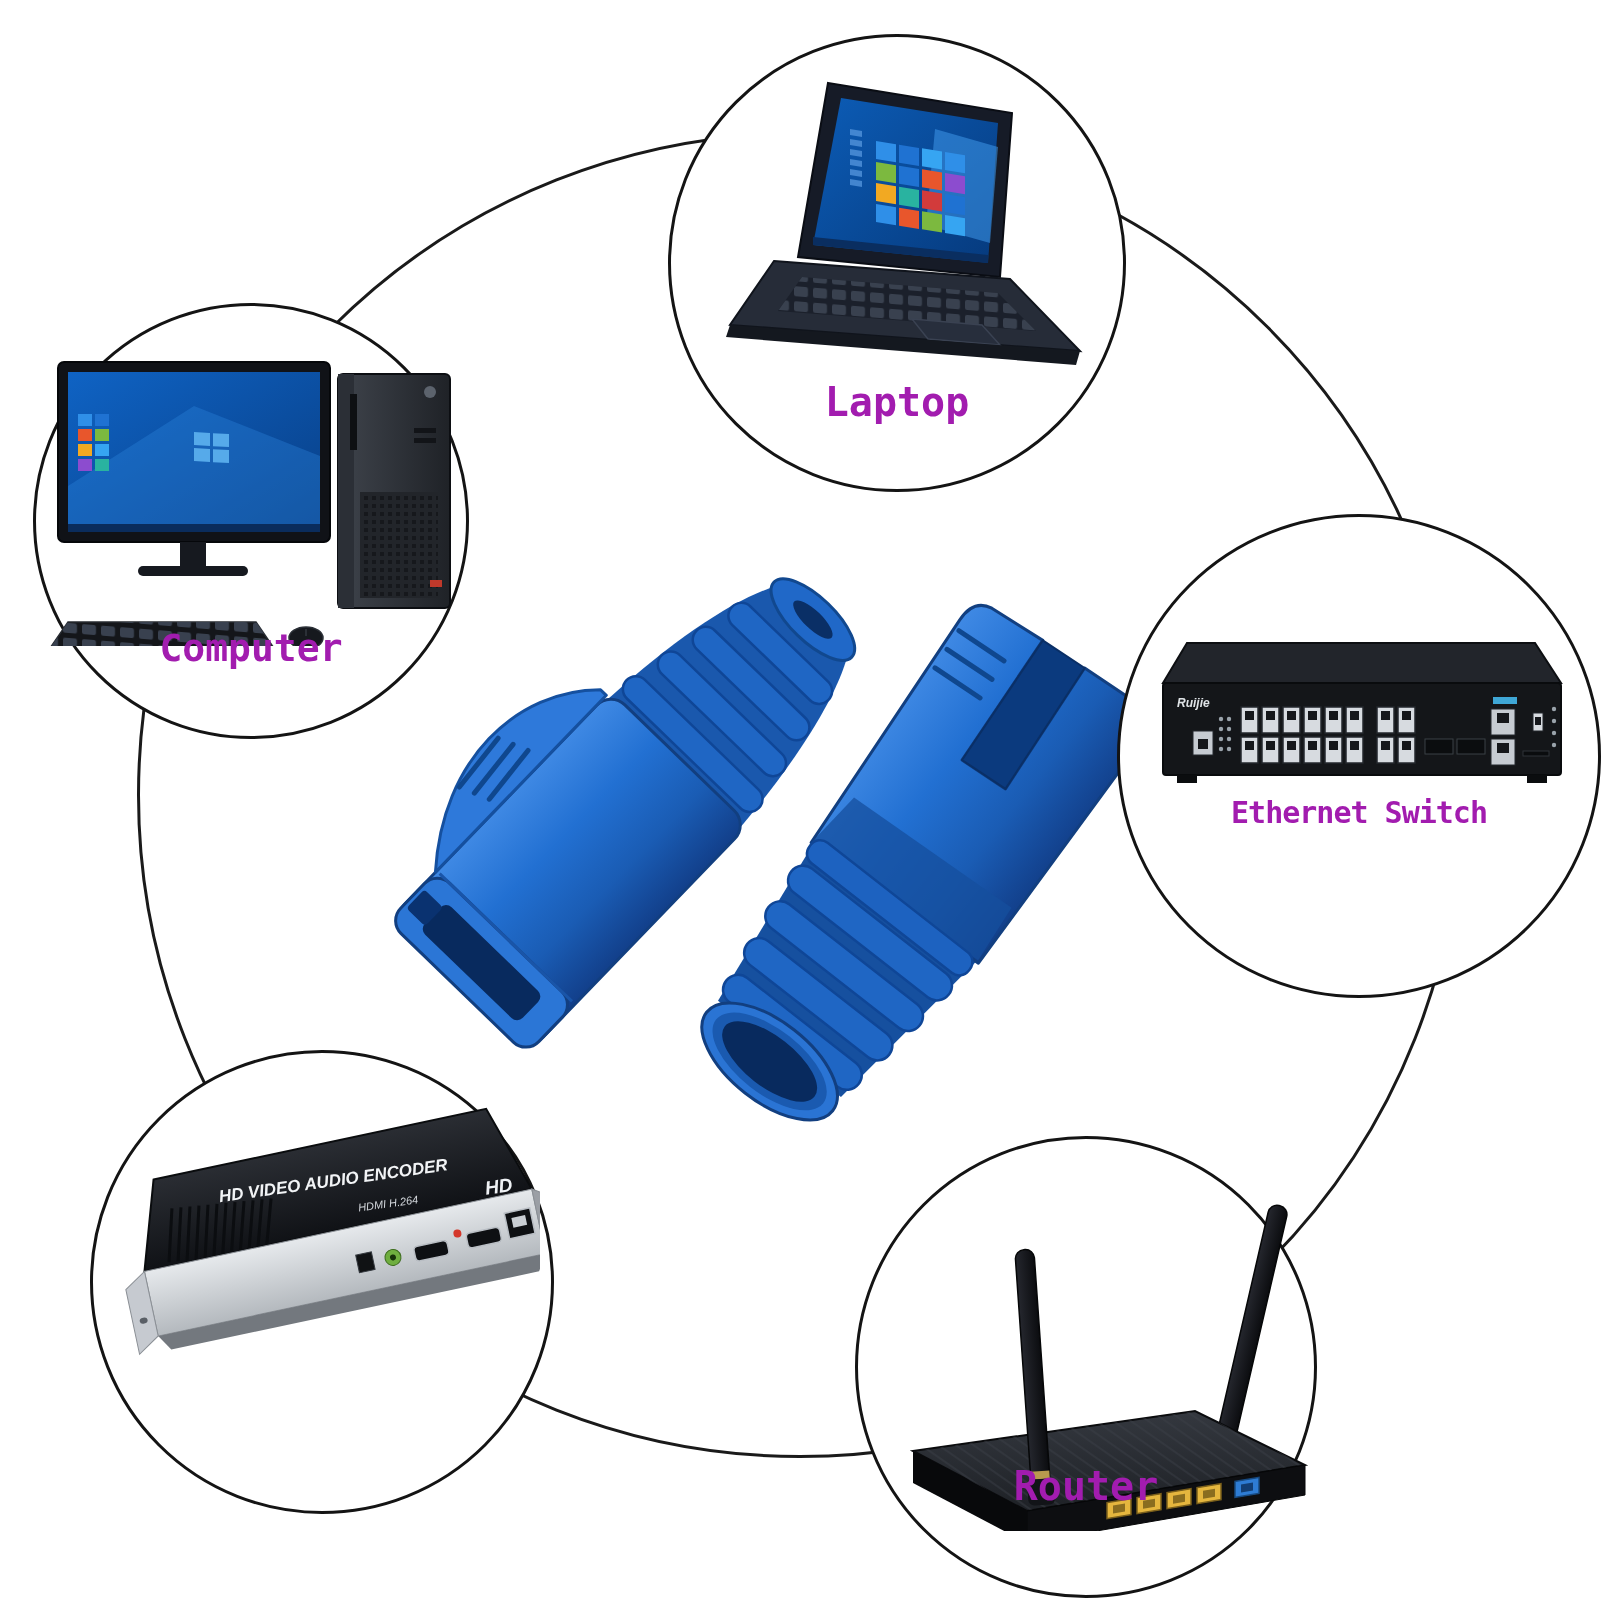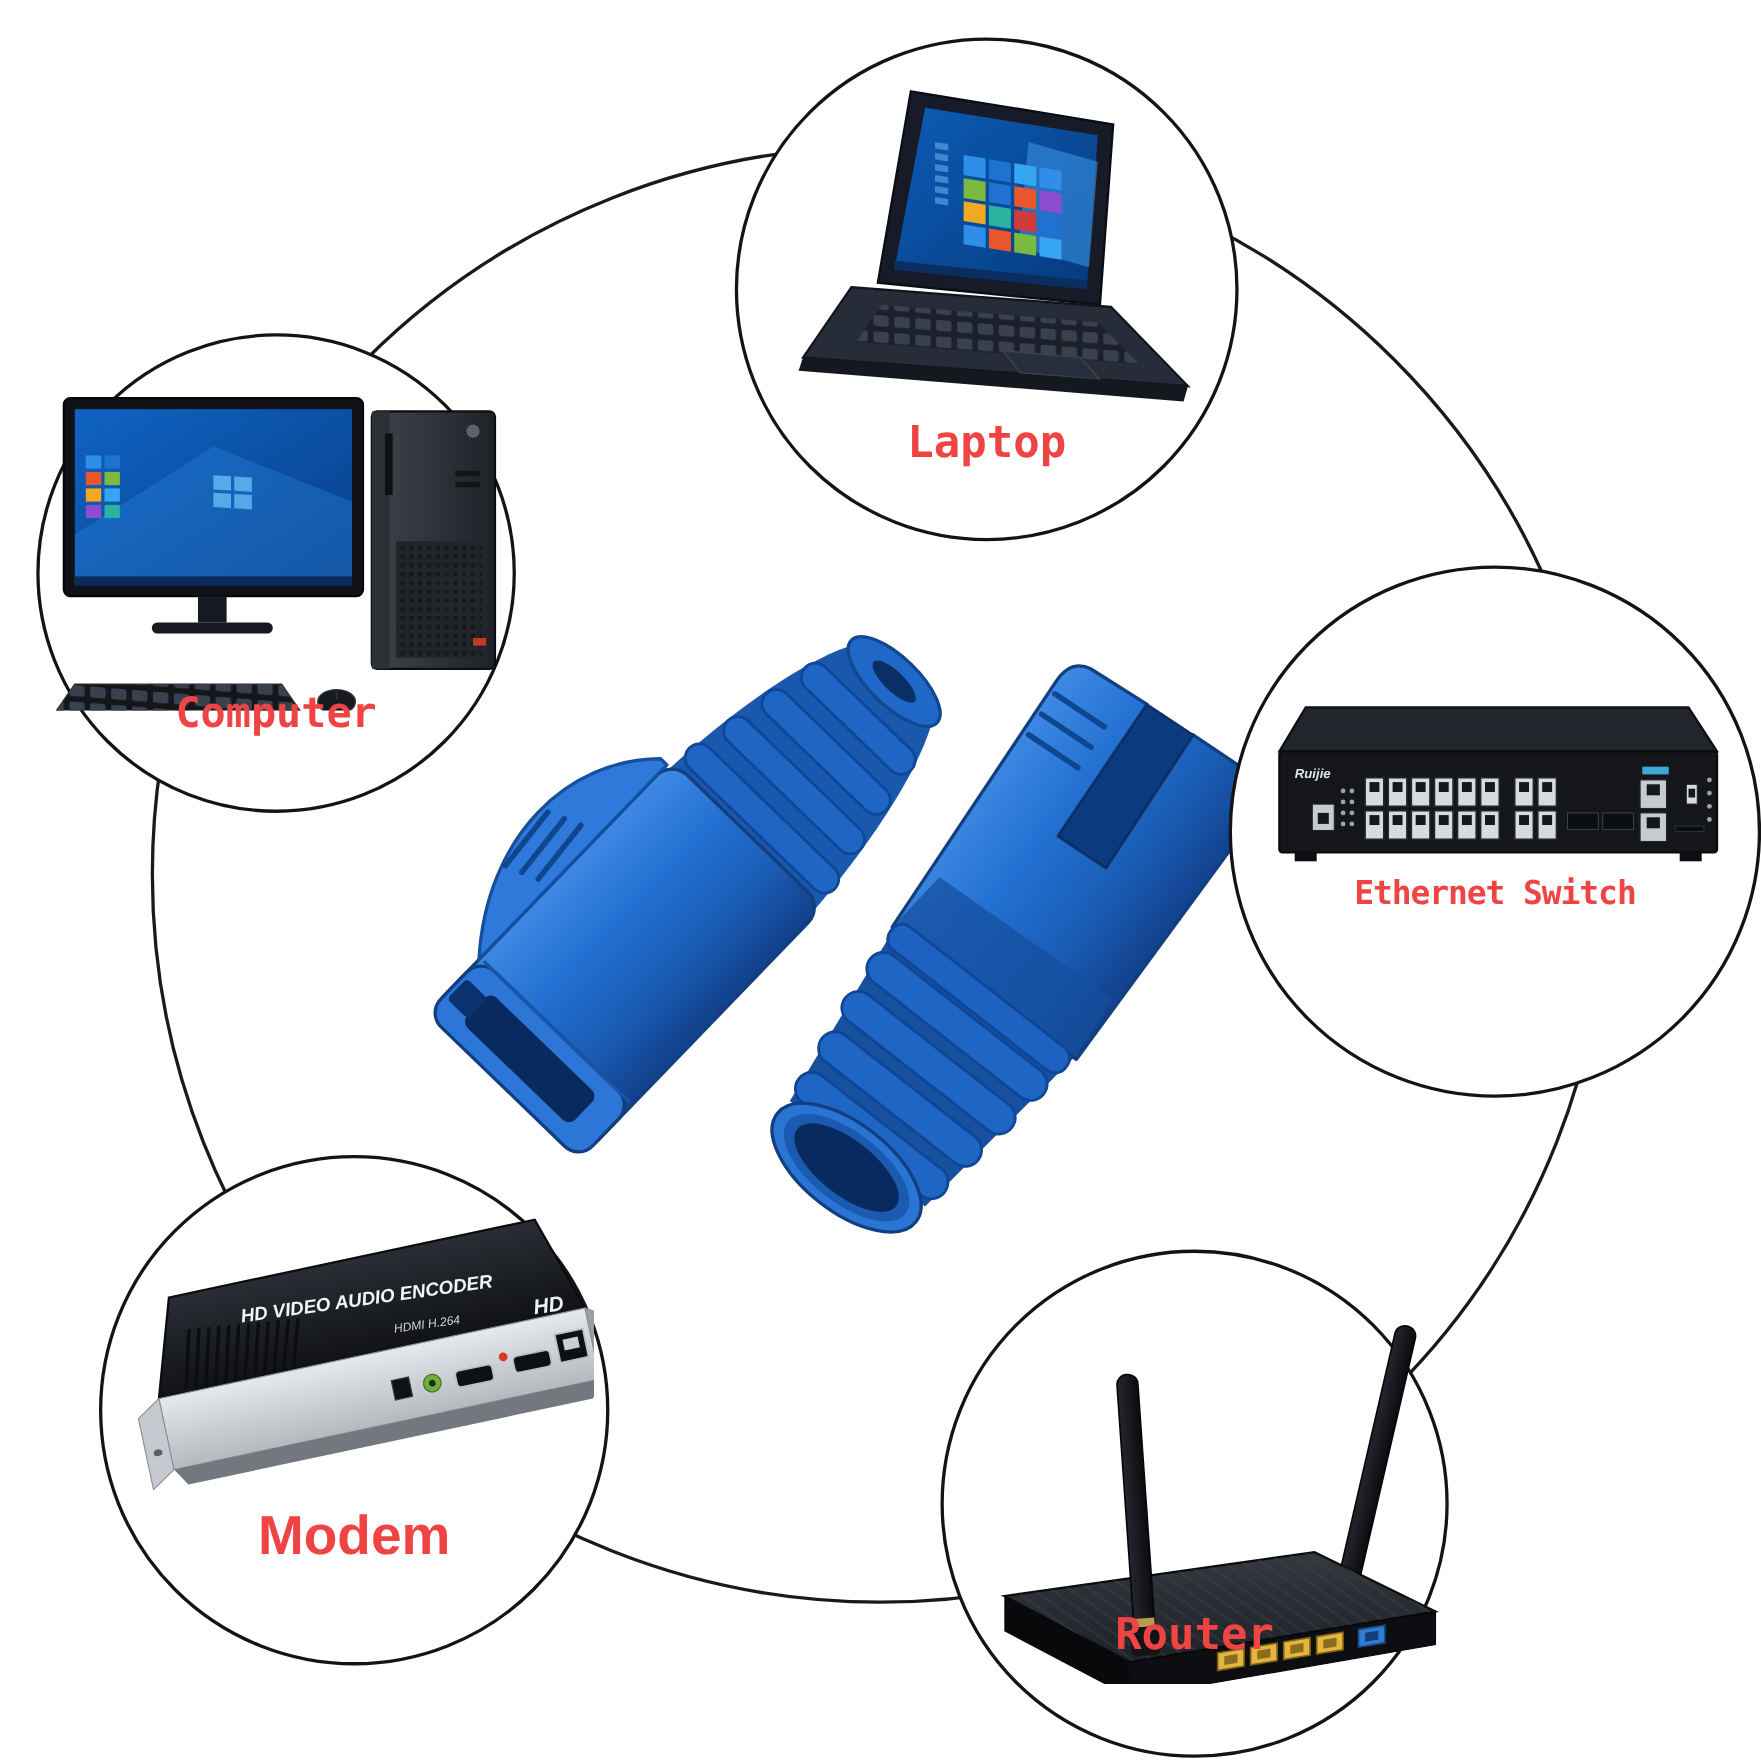--- a/index.html
+++ b/index.html
@@ -3,21 +3,21 @@
 <meta charset="utf-8">
 <style>
   html,body{margin:0;padding:0;background:#ffffff;}
   #stage{position:relative;width:1601px;height:1601px;background:#ffffff;overflow:hidden;
          font-family:"DejaVu Sans Mono", monospace;}
   .ring{position:absolute;left:137px;top:132px;width:1326px;height:1326px;
         border:3px solid #1a1a1a;border-radius:50%;z-index:1;box-sizing:border-box;}
   .device-circle{position:absolute;border-radius:50%;border:3px solid #141414;background:#ffffff;
         z-index:3;box-sizing:border-box;}
   .device-illustration{position:absolute;}
-  .device-label{position:absolute;left:0;width:100%;text-align:center;color:#ef4444;
+  .device-label{position:absolute;left:0;width:100%;text-align:center;color:#a21caf;
         font-family:"DejaVu Sans Mono", monospace;font-weight:700;white-space:nowrap;}
   .label-laptop{top:342px;font-size:40px;}
   .label-computer{top:320px;font-size:38px;}
   .label-switch{top:278px;font-size:30px;letter-spacing:-1px;}
   .label-modem{top:314px;font-size:50px;font-family:"Liberation Sans", sans-serif;font-weight:900;letter-spacing:0px;}
   .label-router{top:324px;font-size:40px;}
   #center-product{position:absolute;left:365px;top:465px;z-index:2;}
 </style>
 </head>
 <body>
@@ -301,21 +301,20 @@
           <circle cx="276" cy="190" r="8" fill="#6fae3f" stroke="#3c6b1d"></circle>
           <circle cx="276" cy="190" r="3" fill="#17320a"></circle>
           <rect x="298" y="184" width="34" height="15" rx="4" fill="#0e1013" stroke="#b9bec4" stroke-width="1.5"></rect>
           <circle cx="344" cy="180" r="4" fill="#d4382b"></circle>
           <rect x="352" y="182" width="34" height="15" rx="4" fill="#0e1013" stroke="#b9bec4" stroke-width="1.5"></rect>
           <rect x="394" y="170" width="26" height="26" fill="#0e1013" stroke="#b9bec4" stroke-width="1.5"></rect>
           <rect x="400" y="176" width="14" height="10" fill="#c9ced3"></rect>
         </g>
       </g>
     </svg>
-    <div class="device-label label-modem">Modem</div>
   </div>
 
   <div class="device-circle" style="left:855px;top:1136px;width:462px;height:462px;">
     <svg class="device-illustration" style="left:11px;top:12px;" width="440" height="380" viewBox="0 0 440 380">
       <defs>
         <linearGradient id="antG" x1="0" y1="0" x2="1" y2="0">
           <stop offset="0" stop-color="#25272e"></stop>
             <stop offset="1" stop-color="#0b0c0f"></stop>
         </linearGradient>
         <linearGradient id="rtT" x1="0" y1="0" x2="0" y2="1">

